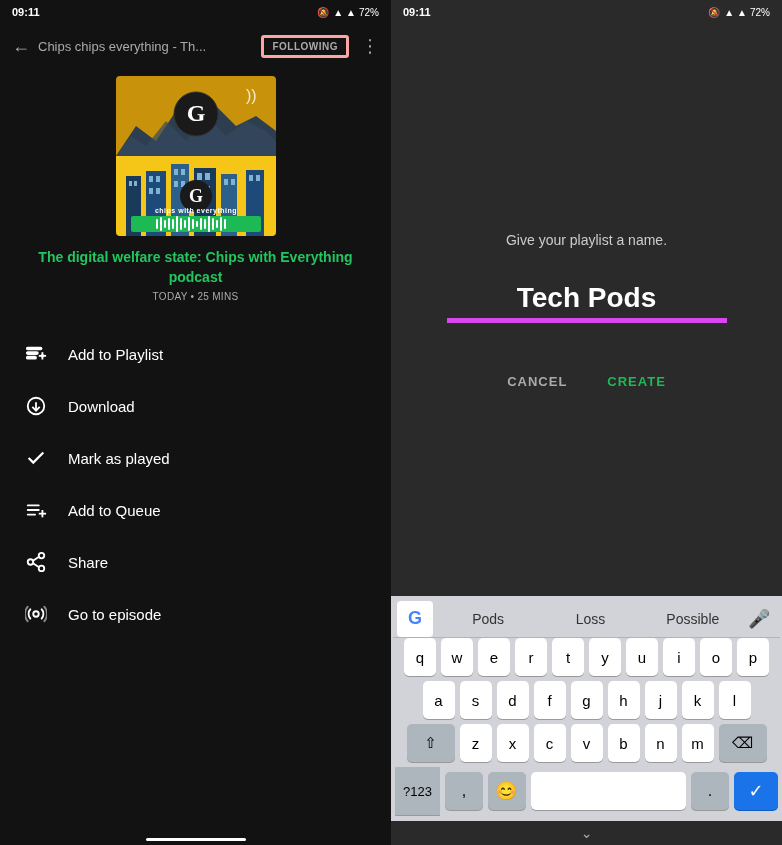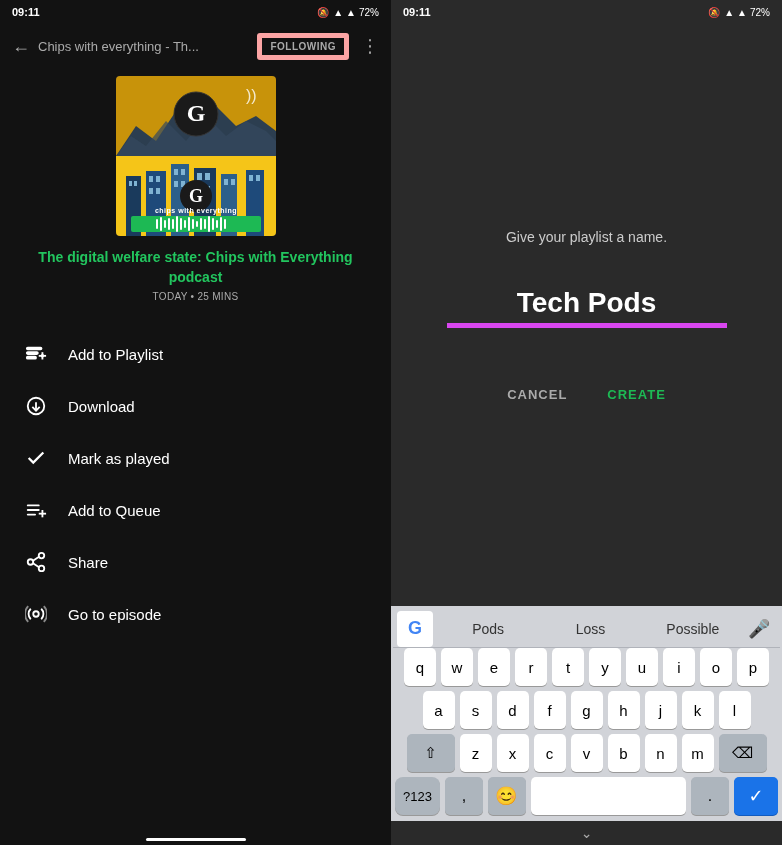--- a/index.html
+++ b/index.html
@@ -58,21 +58,21 @@
     .top-title {
       flex: 1;
       color: #aaa;
       font-size: 13px;
       white-space: nowrap;
       overflow: hidden;
       text-overflow: ellipsis;
     }
     .following-badge {
       background: transparent;
-      border: 5px solid #fca5a5;
+      border: 3px solid #fca5a5;
       border-radius: 3px;
       color: #aaa;
       font-size: 10px;
       font-weight: 700;
       padding: 3px 8px;
       letter-spacing: 0.5px;
     }
     .more-icon {
       color: #aaa;
       font-size: 18px;
@@ -177,21 +177,20 @@
     }
 
     .playlist-name-section {
       flex: 1;
       display: flex;
       flex-direction: column;
       align-items: center;
       justify-content: center;
       padding: 20px;
       min-height: 0;
-      gap: 8px;
     }
 
     .playlist-prompt {
       color: #ccc;
       font-size: 14px;
       margin-bottom: 30px;
       text-align: center;
     }
 
     .playlist-name-input-container {
@@ -315,23 +314,23 @@
     }
 
     .kb-bottom-row {
       display: flex;
       gap: 5px;
       padding: 0 2px;
       margin-bottom: 4px;
       align-items: center;
     }
     .kb-num-btn {
-      height: 38px;
+      height: 48px;
       background: #adb5bd;
-      border-radius: 8px;
+      border-radius: 1px;
       display: flex;
       align-items: center;
       justify-content: center;
       font-size: 13px;
       color: #000;
       cursor: pointer;
       box-shadow: 0 1px 0 #999;
       padding: 0 8px;
       min-width: 44px;
     }
@@ -422,21 +421,21 @@
     <div class="status-icons">
       <span>🔕</span>
       <span>▲</span>
       <span>▲</span>
       <span>72%</span>
     </div>
   </div>
 
   <div class="top-bar">
     <span class="back-icon">←</span>
-    <span class="top-title">Chips with everything - Th...</span>
+    <span class="top-title">Chips chips everything - Th...</span>
     <span class="following-badge">FOLLOWING</span>
     <span class="more-icon">⋮</span>
   </div>
 
   <div class="podcast-art-container">
     <div class="podcast-art">
       <svg width="160" height="160" viewBox="0 0 160 160">
 
         <rect width="160" height="160" fill="#1a1a2e"></rect>
         <rect width="160" height="80" fill="#c8930a"></rect>

